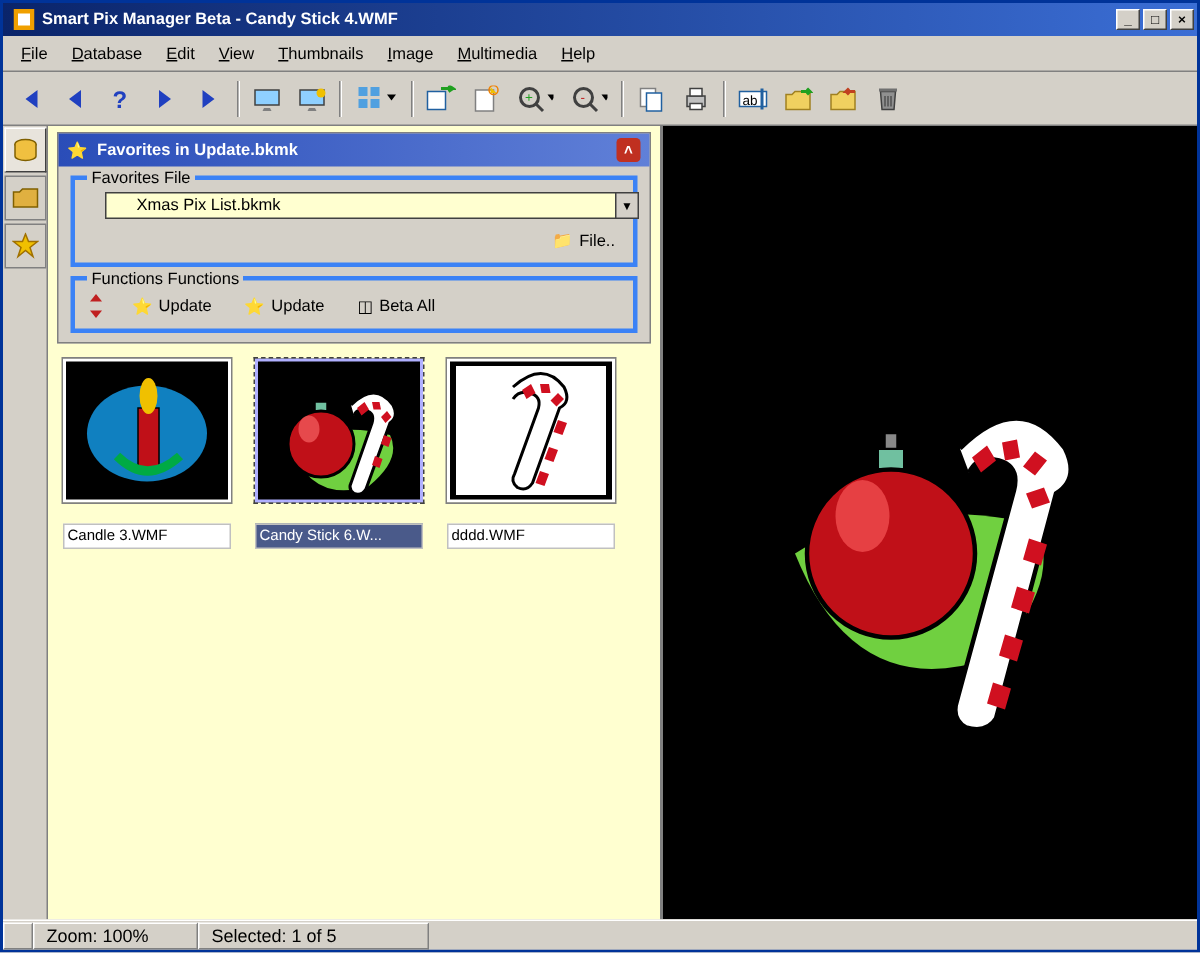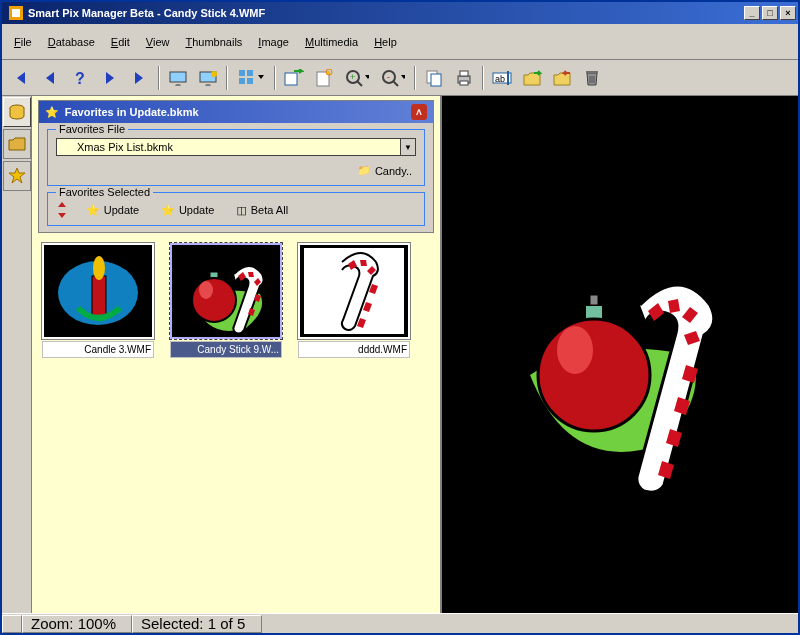--- a/index.html
+++ b/index.html
@@ -3,50 +3,50 @@
 <meta charset="utf-8">
 <style>
 * { box-sizing: border-box; margin: 0; padding: 0; }
 body { font-family: Tahoma, sans-serif; font-size: 11px; background: #fff; width: 800px; height: 635px; overflow: hidden; }
 .window { width: 800px; height: 635px; border: 2px solid #003399; background: #d4d0c8; display: flex; flex-direction: column; }
 .titlebar { background: linear-gradient(to right, #0a246a, #3b6ed5); color: #fff; height: 22px; display: flex; align-items: center; padding: 0 2px; }
 .titlebar .app-icon { width: 16px; height: 16px; margin: 0 4px; display: flex; align-items: center; justify-content: center; }
 .titlebar .title { flex: 1; font-weight: bold; font-size: 11px; }
 .titlebar .win-btns { display: flex; gap: 2px; }
 .win-btn { width: 16px; height: 14px; background: #d4d0c8; border: 1px solid #fff; border-right-color: #404040; border-bottom-color: #404040; display: flex; align-items: center; justify-content: center; font-size: 9px; font-weight: bold; color: #000; cursor: pointer; }
-.menubar { background: #d4d0c8; height: 36px; display: flex; align-items: center; padding: 0 4px; border-bottom: 1px solid #808080; }
+.menubar { background: #d4d0c8; height: 24px; display: flex; align-items: center; padding: 0 4px; border-bottom: 1px solid #808080; }
 .menu-item { padding: 2px 8px; cursor: pointer; }
 .menu-item u { text-decoration: underline; }
 .toolbar { background: #d4d0c8; height: 36px; display: flex; align-items: center; padding: 2px 4px; border-bottom: 1px solid #808080; gap: 2px; }
 .tb-btn { width: 28px; height: 28px; border: 1px solid transparent; display: flex; align-items: center; justify-content: center; cursor: pointer; }
 .tb-sep { width: 2px; height: 24px; border-left: 1px solid #808080; border-right: 1px solid #fff; margin: 0 2px; }
 .content { flex: 1; display: flex; overflow: hidden; }
 .side-tabs { width: 30px; background: #d4d0c8; display: flex; flex-direction: column; border-right: 1px solid #808080; }
 .side-tab { width: 28px; height: 30px; display: flex; align-items: center; justify-content: center; cursor: pointer; border: 1px solid #808080; margin: 1px; background: #d4d0c8; }
 .side-tab.active { background: #e8e4dc; border-color: #fff #404040 #404040 #fff; }
 .left-pane { width: 408px; display: flex; flex-direction: column; background: #ffffd0; }
 .fav-panel { margin: 4px 6px; background: #d4d0c8; border: 1px solid #808080; }
 .fav-header { background: linear-gradient(to right, #2a4db8, #6080d8); color: #fff; font-weight: bold; padding: 3px 6px; display: flex; align-items: center; }
 .fav-header .collapse { width: 16px; height: 16px; background: #c03020; border-radius: 3px; display: flex; align-items: center; justify-content: center; color: #fff; font-size: 10px; cursor: pointer; }
-.fieldset { border: 1px solid #3b82f6; margin: 6px 8px; padding: 8px 8px 6px 8px; position: relative; }
+.fieldset { border: 3px solid #3b82f6; margin: 6px 8px; padding: 8px 8px 6px 8px; position: relative; }
 .fieldset .legend { position: absolute; top: -7px; left: 8px; background: #d4d0c8; padding: 0 3px; font-size: 11px; }
-.combo { display: flex; width: 100%; }
+.combo { display: flex; width: 100%; margin-left: 12px; }
 .combo input { flex: 1; background: #ffffd0; border: 1px solid #404040; border-right: none; padding: 2px 4px; font-family: inherit; font-size: 11px; }
 .combo .dd { width: 16px; background: #d4d0c8; border: 1px solid #404040; display: flex; align-items: center; justify-content: center; cursor: pointer; font-size: 8px; }
 .file-btn-row { text-align: right; margin-top: 6px; }
 .link-btn { display: inline-flex; align-items: center; gap: 4px; cursor: pointer; padding: 2px 4px; }
 .func-row { display: flex; align-items: center; gap: 14px; }
 .thumbs { flex: 1; background: #ffffd0; padding: 6px; display: flex; flex-wrap: wrap; gap: 8px; align-content: flex-start; overflow: auto; }
 .thumb { width: 120px; display: flex; flex-direction: column; align-items: center; }
 .thumb .img { width: 112px; height: 96px; background: #000; border: 2px solid #fff; outline: 1px solid #808080; display: flex; align-items: center; justify-content: center; }
 .thumb.sel .img { outline: 1px dashed #404040; border: 2px solid #b0b0ff; }
-.thumb .cap { width: 112px; text-align: right; padding: 2px; margin-top: 2px; background: #fff; border: 1px solid #c0c0c0; overflow: hidden; white-space: nowrap; text-overflow: ellipsis; font-size: 10px; }
+.thumb .cap { width: 112px; text-align: left; padding: 2px; margin-top: 14px; background: #fff; border: 1px solid #c0c0c0; overflow: hidden; white-space: nowrap; text-overflow: ellipsis; font-size: 10px; }
 .thumb.sel .cap { background: #4a5a8a; color: #fff; }
 .preview { flex: 1; background: #000; display: flex; align-items: center; justify-content: center; border-left: 2px solid #808080; }
-.statusbar { height: 20px; background: #d4d0c8; border-top: 1px solid #fff; display: flex; align-items: center; font-size: 15px; }
+.statusbar { height: 20px; background: #d4d0c8; border-top: 1px solid #fff; display: flex; align-items: center; font-size: 12px; }
 .status-cell { border: 1px solid #808080; border-top-color: #fff; border-left-color: #fff; padding: 2px 8px; height: 18px; display: flex; align-items: center; }
 svg { display: block; }
 
 
 .slide-icon { width:20px; height:16px; }
 </style>
 </head>
 <body>
 
 <div class="window">
@@ -230,26 +230,26 @@
         </div>
         <div class="fieldset">
           <span class="legend">Favorites File</span>
           <div class="combo">
             <input readonly="" style="padding-left: 20px; background-image: linear-gradient(rgb(255, 255, 208), rgb(255, 255, 208));" value="Xmas Pix List.bkmk">
             <div class="dd">▼</div>
           </div>
           <div class="file-btn-row">
             <span class="link-btn">
               <span>📁</span>
-              <span>Candy..</span>
+              <span>File..</span>
             </span>
           </div>
         </div>
         <div class="fieldset">
-          <span class="legend">Favorites Selected</span>
+          <span class="legend">Functions Functions</span>
           <div class="func-row">
             <span>
                 <svg width="12" height="18">
                   <path d="M6 1l4 5H2z" fill="#c02020"></path>
                   <path d="M6 17l4-5H2z" fill="#c02020"></path>
                 </svg>
               </span>
             <span class="link-btn">
                 <span>⭐</span>
                 <span>Update</span>
@@ -282,21 +282,21 @@
             <div class="img">
               <svg width="100" height="86">
                 <path d="M18 54 q28 -18 66 -8 q8 16 -14 34 q-38 12 -52 -26z" fill="#70d040"></path>
                 <rect x="34" y="24" width="8" height="6" fill="#70c0a0" stroke="#000"></rect>
                 <circle cx="38" cy="52" r="22" fill="#c01018" stroke="#000" stroke-width="2"></circle>
                 <ellipse cx="30" cy="42" rx="7" ry="9" fill="#ff7070" opacity="0.6"></ellipse>
                 <path d="M58 26 q16 -16 28 0 q4 8 -2 12 l-16 44 q-3 5 -8 3 q-4 -3 -2 -7 l14 -40 q2 -7 -4 -8 q-6 -2 -8 3" fill="#fff" stroke="#000" stroke-width="2"></path>
                 <path d="M62 28l5-4 3 5-5 4z M72 24l5 0 1 5-5 0z M82 30l3 4-4 4-3-4z M80 46l-2 6 5 2 2-6z M74 60l-2 6 5 2 2-6z" fill="#d01020"></path>
               </svg>
             </div>
-            <div class="cap">Candy Stick 9.W...</div>
+            <div class="cap">Candy Stick 6.W...</div>
           </div>
           <div class="thumb">
             <div class="img">
               <svg width="100" height="86">
                 <rect width="100" height="86" fill="#fff"></rect>
                 <path d="M38 14 q20 -18 34 0 q5 10 -3 14 l-18 50 q-4 6 -10 3 q-5 -4 -2 -9 l16 -44 q2 -8 -6 -10 q-7 -2 -11 4" fill="#fff" stroke="#000" stroke-width="2"></path>
                 <path d="M44 16l6-4 3 6-6 4z M56 12l6 0 1 6-6 0z M68 18l4 4-5 5-4-4z M68 36l-3 8 6 2 3-8z M62 54l-3 8 6 2 3-8z M56 70l-3 8 6 2 3-8z" fill="#d01020"></path>
               </svg>
             </div>
             <div class="cap">dddd.WMF</div>
@@ -315,15 +315,15 @@
 
         <path d="M150 90 q40 -40 70 0 q10 20 -6 30 l-40 150 q-6 10 -20 6 q-10 -6 -6 -18 l38 -140 q4 -16 -10 -20 q-14 -4 -20 8" fill="#fff" stroke="#000" stroke-width="3"></path>
         <path d="M158 96 l10 -8 6 10 -10 8z M178 86 l10 -2 2 12 -10 2z M200 92 l8 6 -8 10 -8 -6z M206 116 l4 10 -12 4 -4 -10z M196 150 l-4 14 12 4 4 -14z M188 182 l-4 14 12 4 4 -14z M180 214 l-4 14 12 4 4 -14z M172 246 l-4 14 12 4 4 -14z" fill="#d01020"></path>
       </svg>
     </div>
   </div>
 
   <div class="statusbar">
     <div class="status-cell" style="width:20px"></div>
     <div class="status-cell" style="width:110px">Zoom: 100%</div>
-    <div class="status-cell" style="width:130px">Selected: 1 of 5</div>
+    <div class="status-cell" style="width:154px">Selected: 1 of 5</div>
   </div>
 </div>
 
 </body></html>

